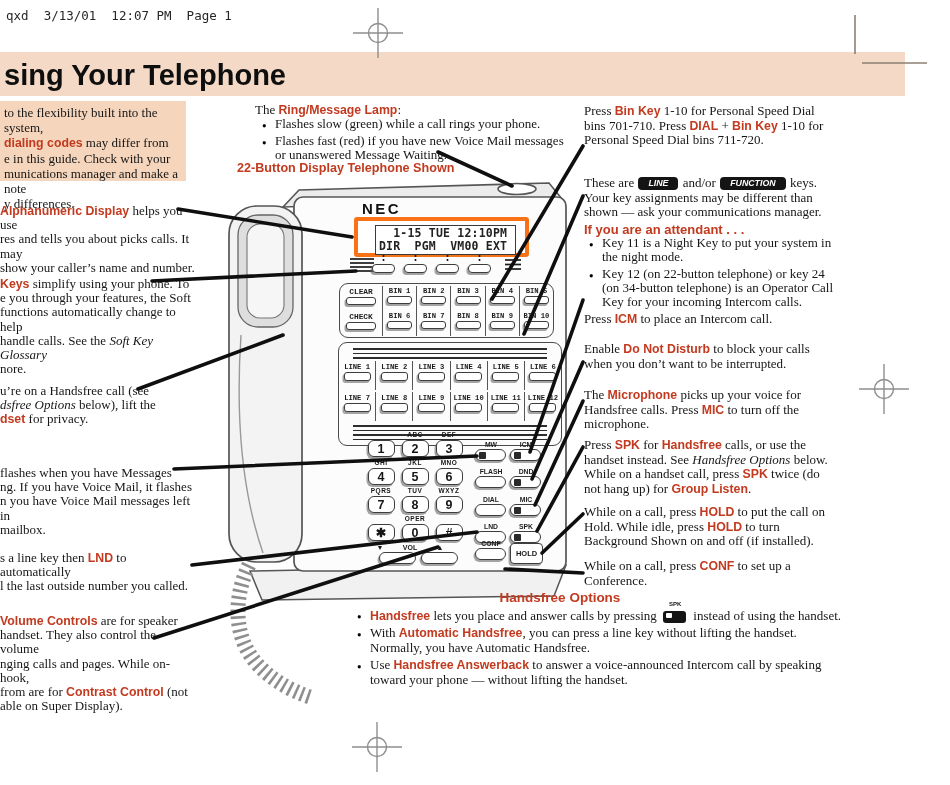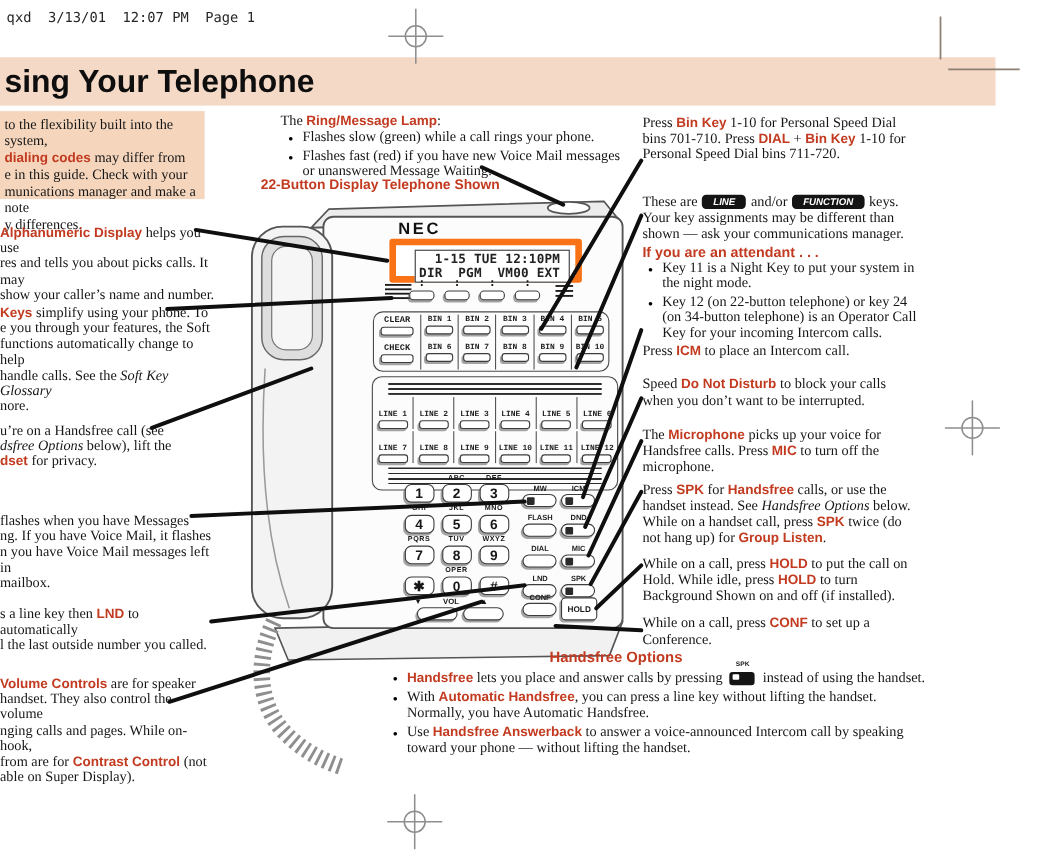--- a/index.html
+++ b/index.html
@@ -24,21 +24,21 @@
   .z2{z-index:2}.z4{z-index:4}
 
   #printline{left:6px;top:8px;font-family:"DejaVu Sans Mono",monospace;font-size:12.5px;color:#262626;white-space:pre}
   #band{left:0;top:52px;width:905px;height:44px;background:var(--band)}
   #title{left:4px;top:59px;font-family:"Liberation Sans",sans-serif;font-weight:700;font-size:29px;color:#0e0e0e}
 
   #notebox{left:0;top:101px;width:186px;height:80px;background:var(--box);padding:4px 0 0 4px;font-size:13px;line-height:15px}
   .leftp{left:0;width:196px}
 
   #brand{left:362px;top:200px;font-family:"Liberation Sans",sans-serif;font-weight:700;font-size:15px;letter-spacing:2.5px;color:#111}
-  #dispframe{left:354px;top:217px;width:175px;height:40px;border:6px solid #f97316;border-radius:3px;background:#fff}
+  #dispframe{left:354px;top:217px;width:175px;height:40px;border:4px solid #f97316;border-radius:3px;background:#fff}
   #lcd{position:absolute;left:17px;top:4px;width:141px;height:30px;border:1.6px solid #3a3a3a;background:#fff;padding:1px 0 0 3px}
   .lcdline{font-family:"DejaVu Sans Mono",monospace;font-weight:700;font-size:11.5px;line-height:12.5px;white-space:pre;letter-spacing:.2px;color:#222}
 
   #softkeys{left:372px;top:252px;display:flex;gap:9px}
   .scell{width:23px;display:flex;flex-direction:column;align-items:center}
   .scolon{height:12px;font:700 10px "DejaVu Sans Mono",monospace}
   .skey{width:23px;height:9px;border-radius:4px}
 
   #panel1{left:339px;top:283px;width:215px;height:55px;border:1.6px solid #4a4a4a;border-radius:9px;padding-top:2px}
   .p1row{display:flex;height:25px}
@@ -47,21 +47,21 @@
   .p1lab{font-size:7.2px;margin-top:1px}
   .p1lab.big{font-size:7.9px}
   .p1key{width:25px;height:8px;border-radius:3px;margin-top:1px}
 
   #linepanel{left:338px;top:342px;width:224px;height:104px;border:1.6px solid #4a4a4a;border-radius:9px}
   .grill{margin:5px 14px 0;height:11px;background:repeating-linear-gradient(to bottom,#2d2d2d 0 1.6px,transparent 1.6px 4.7px)}
   .grill.bottom{margin-top:4px;height:15px}
   .lrow{display:flex;height:29px;margin-top:2px}
   .lcell{flex:1;border-left:1.4px solid #555;display:flex;flex-direction:column;align-items:center}
   .lcell:first-child{border-left:none}
-  .llab{font-size:7.2px;margin-top:12px}
+  .llab{font-size:7.2px;margin-top:2px}
   .lkey{width:27px;height:9px;border-radius:3px;margin-top:1px}
 
   #dialpad{left:364px;top:431px;display:grid;grid-template-columns:34px 34px 34px;grid-auto-rows:28px}
   .dcell{display:flex;flex-direction:column;align-items:center}
   .dlet{height:9px;font:700 6.5px "Liberation Sans",sans-serif;letter-spacing:.5px}
   .dkey{width:27px;height:17px;border-radius:6px;display:flex;align-items:center;justify-content:center;
     font:700 12.5px "Liberation Sans",sans-serif}
   #volrow{left:368px;top:544px;width:96px;display:flex;font:700 7px "Liberation Sans",sans-serif}
   #volrow span{display:inline-block;text-align:center}
   #volkeys{left:379px;top:552px;display:flex;gap:5px}
@@ -125,21 +125,21 @@
 <div class="abs redhead" style="left:237px;top:161px;font-size:12.6px">22-Button Display Telephone Shown</div>
 
 <div class="abs rtxt" style="left:584px;top:104px"><span>Press </span><span class="hl">Bin Key</span><span> 1-10 for Personal Speed Dial</span><br><span>bins 701-710. Press </span><span class="hl">DIAL</span><span> + </span><span class="hl">Bin Key</span><span> 1-10 for</span><br><span>Personal Speed Dial bins 711-720.</span></div>
 <div class="abs rtxt" style="left:584px;top:176px"><span>These are </span><span class="keycap">LINE</span><span> and/or </span><span class="keycap">FUNCTION</span><span> keys.</span><br><span>Your key assignments may be different than</span><br><span>shown — ask your communications manager.</span></div>
 <div class="abs redhead" style="left:584px;top:222px">If you are an attendant . . .</div>
 <div class="abs" style="left:589px;top:236px;width:330px;font-size:13px;line-height:14.2px">
   <div class="blt"><span>Key 11 is a Night Key to put your system in</span><br><span>the night mode.</span></div>
   <div class="blt"><span>Key 12 (on 22-button telephone) or key 24</span><br><span>(on 34-button telephone) is an Operator Call</span><br><span>Key for your incoming Intercom calls.</span></div>
 </div>
 <div class="abs rtxt" style="left:584px;top:312px"><span>Press </span><span class="hl">ICM</span><span> to place an Intercom call.</span></div>
-<div class="abs rtxt" style="left:584px;top:342px"><span>Speed </span><span class="hl">Do Not Disturb</span><span> to block your calls</span><br><span>when you don’t want to be interrupted.</span></div>
+<div class="abs rtxt" style="left:584px;top:342px"><span>Enable </span><span class="hl">Do Not Disturb</span><span> to block your calls</span><br><span>when you don’t want to be interrupted.</span></div>
 <div class="abs rtxt" style="left:584px;top:388px"><span>The </span><span class="hl">Microphone</span><span> picks up your voice for</span><br><span>Handsfree calls. Press </span><span class="hl">MIC</span><span> to turn off the</span><br><span>microphone.</span></div>
 <div class="abs rtxt" style="left:584px;top:438px"><span>Press </span><span class="hl">SPK</span><span> for </span><span class="hl">Handsfree</span><span> calls, or use the</span><br><span>handset instead. See </span><span class="it">Handsfree Options</span><span> below.</span><br><span>While on a handset call, press </span><span class="hl">SPK</span><span> twice (do</span><br><span>not hang up) for </span><span class="hl">Group Listen</span><span>.</span></div>
 <div class="abs rtxt" style="left:584px;top:505px"><span>While on a call, press </span><span class="hl">HOLD</span><span> to put the call on</span><br><span>Hold. While idle, press </span><span class="hl">HOLD</span><span> to turn</span><br><span>Background Shown on and off (if installed).</span></div>
 <div class="abs rtxt" style="left:584px;top:559px"><span>While on a call, press </span><span class="hl">CONF</span><span> to set up a</span><br><span>Conference.</span></div>
 
 <div class="abs redhead" id="hf-heading" style="font-size:13.5px">Handsfree Options</div>
 <div class="abs" id="hf-bullets">
   <div class="blt" style="margin-bottom:3px"><span class="hl">Handsfree</span><span> lets you place and answer calls by pressing </span><span class="spk-wrap"><span class="spk-label">SPK</span><span class="spk-shape">
           <span class="spk-notch"></span>
         </span></span><span> instead of using the handset.</span></div>

